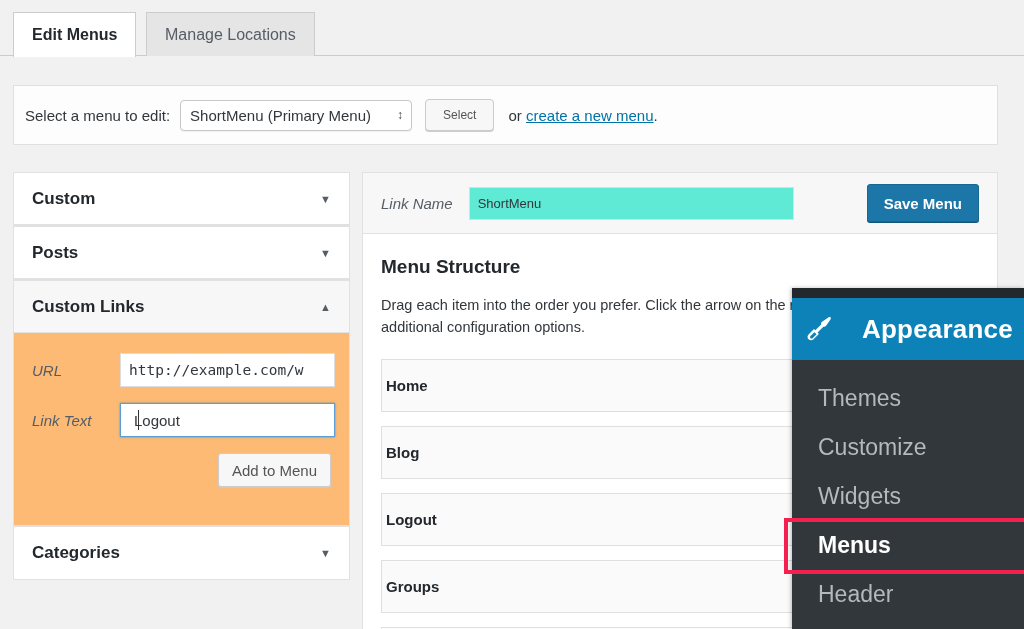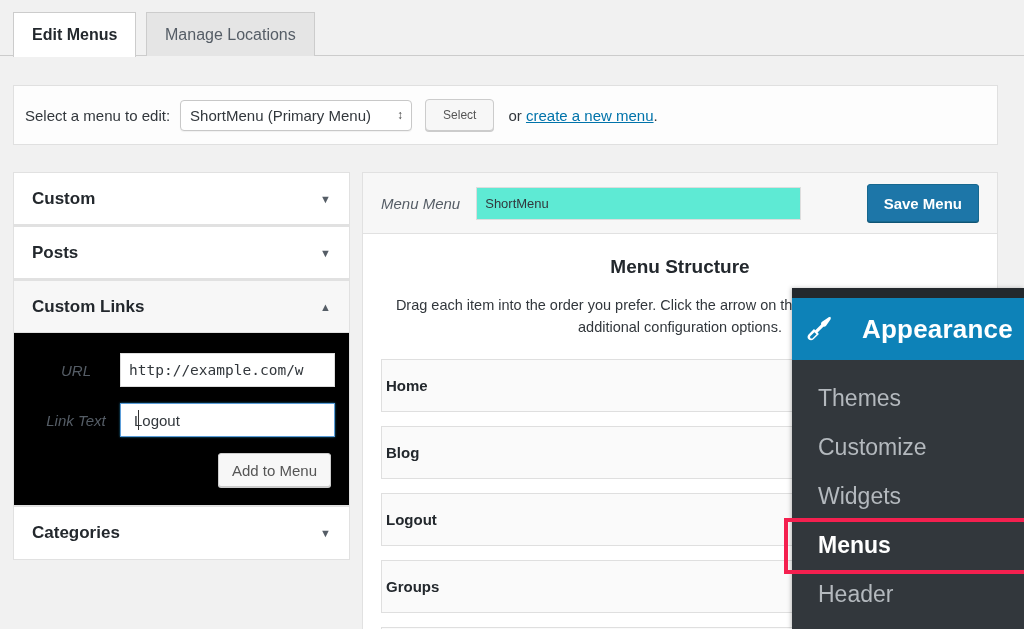--- a/index.html
+++ b/index.html
@@ -8,21 +8,20 @@
     width: 1024px; height: 629px;
     overflow: hidden;
     background: #f1f1f1;
     font-family: "Liberation Sans", sans-serif;
     -webkit-font-smoothing: antialiased;
   }
   #screen {
     position: relative;
     width: 864px; height: 629px;
     background: #f1f1f1;
-    text-align: center;
   }
 
   
   .tab-bar {
     position: absolute; left: 0; top: 0;
     width: 1024px; height: 56px;
     border-bottom: 1px solid #ccc;
     background: #f1f1f1;
   }
   .tab {
@@ -118,22 +117,22 @@
     font-weight: bold;
     color: #23282d;
     background: #fff;
     border-bottom: 1px solid #e1e1e1;
   }
   .acc-head.open {
     background: #f7f7f7;
   }
   .acc-arrow { font-size: 11px; color: #555d66; }
   .acc-body {
-    background: #000000;
-    padding: 20px 14px 18px 18px;
+    background: #fdba74;
+    padding: 20px 14px 38px 18px;
   }
   .field-row {
     display: flex; align-items: center;
     margin-bottom: 16px;
   }
   .field-label {
     width: 88px;
     font-size: 15px;
     font-style: italic;
     color: #555d66;
@@ -369,21 +368,21 @@
       <div class="acc-head" style="border-bottom:none;">
         <span>Categories</span>
         <span class="acc-arrow">▼</span>
       </div>
     </div>
 
   </div>
 
   <div class="main-col">
     <div class="menu-name-bar">
-      <span class="menu-name-label">Menu Menu</span>
+      <span class="menu-name-label">Link Name</span>
       <div class="menu-name-input" placeholder="Menu Name">
         <span>ShortMenu</span>
       </div>
       <div class="btn-save">
         <span>Save Menu</span>
       </div>
     </div>
 
     <div class="structure-area">
       <div class="structure-title">Menu Structure</div>

